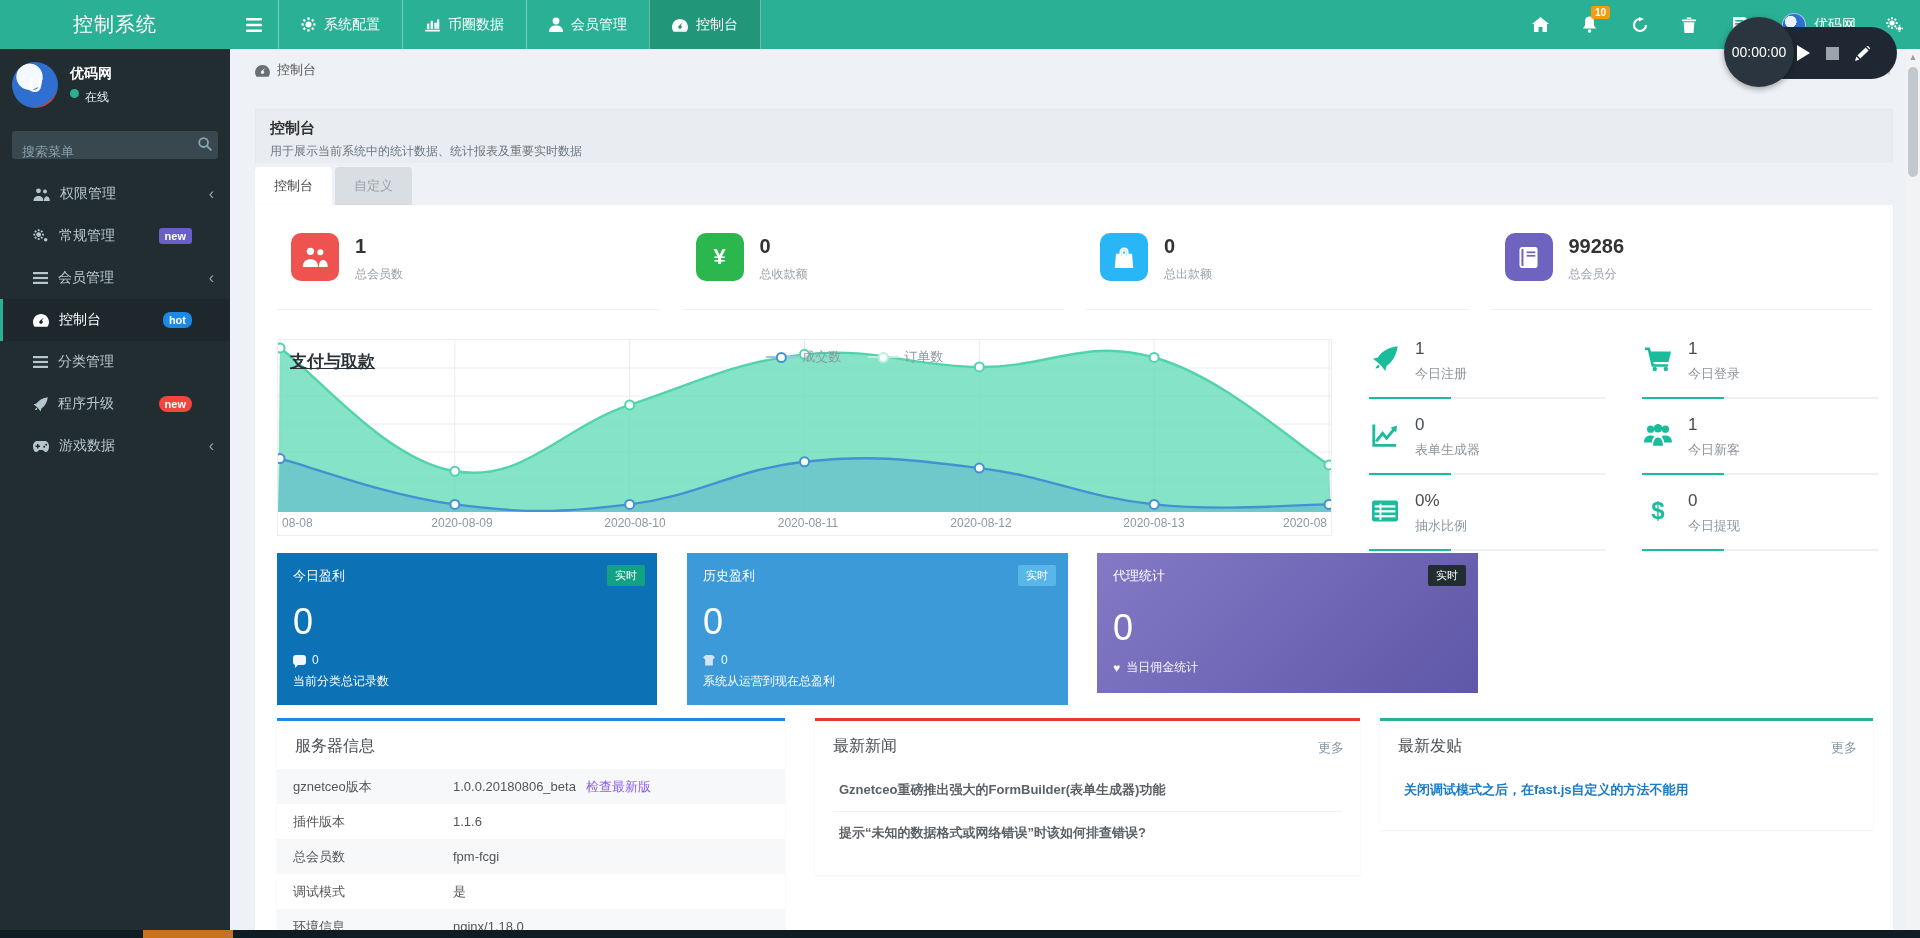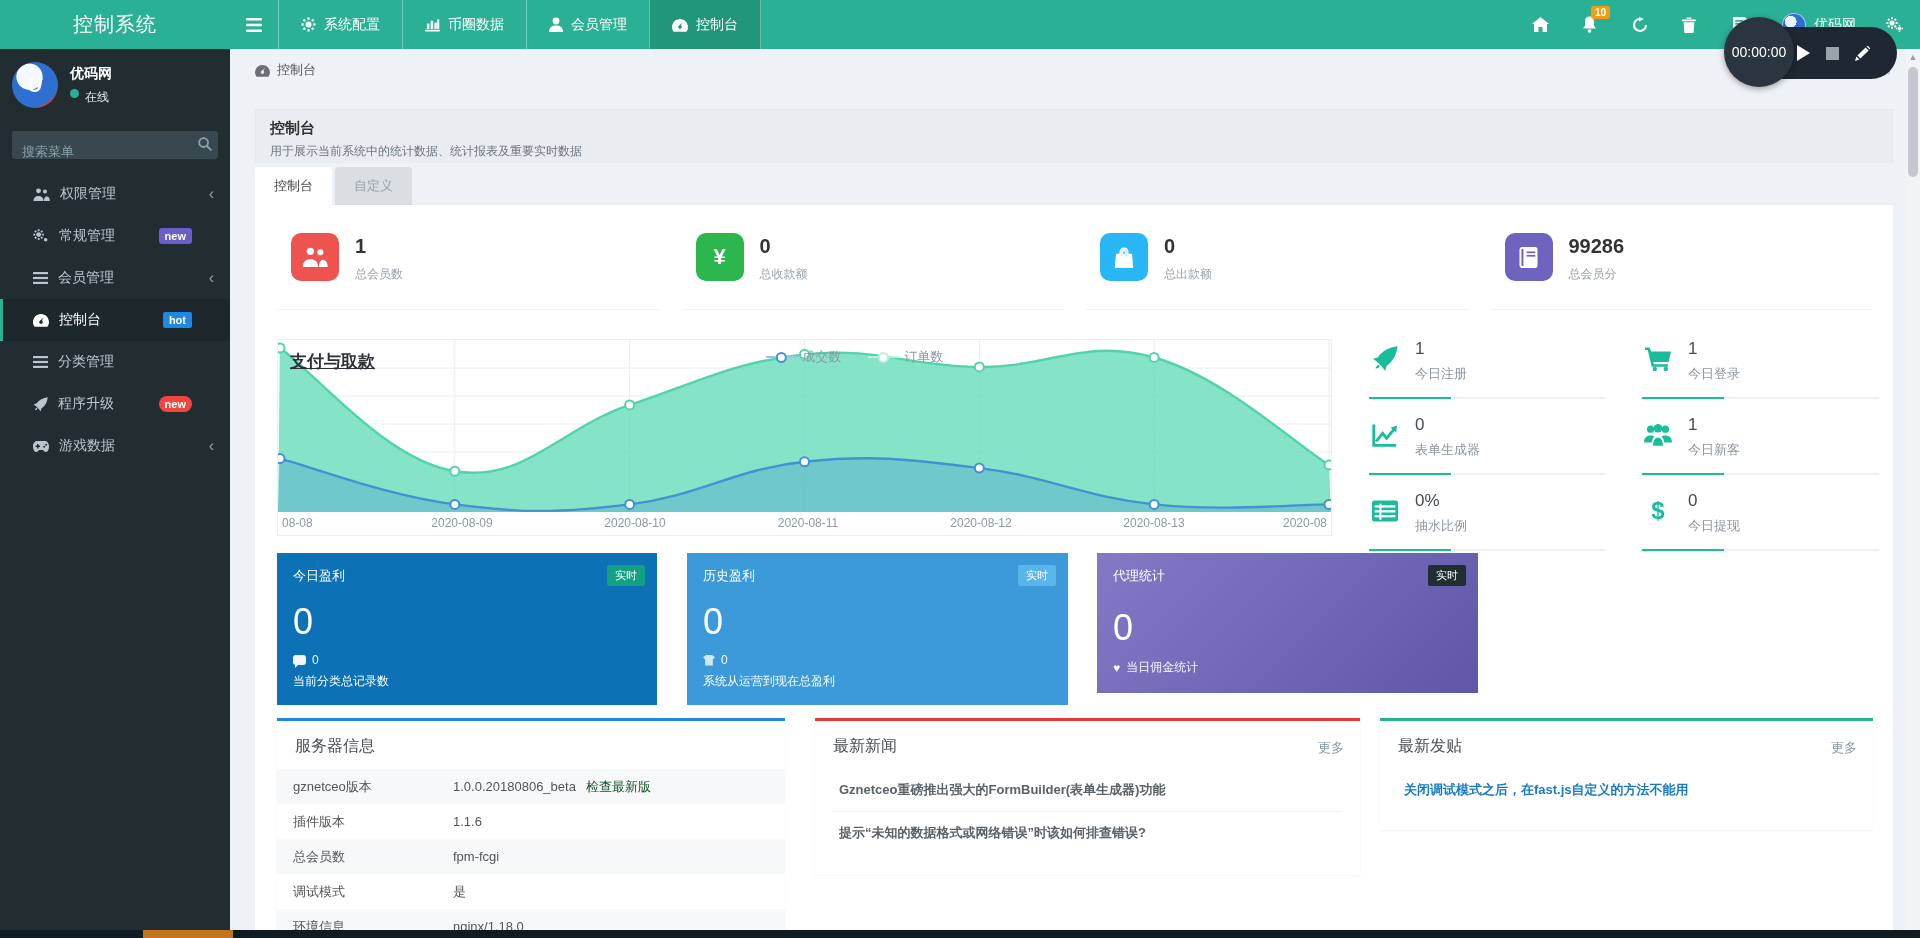--- a/index.html
+++ b/index.html
@@ -37,21 +37,21 @@
   .search-wrap { margin:10px 12px 14px; position:relative; }
   .search-input { width:100%; height:28px; background:#39474e; border:none; border-radius:3px; color:#c9d4da; font-size:13px; padding:12px 30px 0 10px; outline:none; }
   .search-input::placeholder { color:#88a1ad; }
   .search-btn { position:absolute; right:6px; top:6px; cursor:pointer; }
   .menu { list-style:none; }
   .menu li { height:42px; display:flex; align-items:center; gap:10px; padding:0 30px; color:#b8c7ce; font-size:14px; cursor:pointer; border-left:3px solid transparent; position:relative; }
   .menu li.active { background:#1e282c; color:#fff; border-left-color:#2ab094; }
   .menu .chev { position:absolute; right:16px; color:#8ea6b0; font-size:16px; }
   .badge { position:absolute; right:38px; color:#fff; font-size:11px; font-weight:bold; padding:2px 6px; line-height:12px; }
   .badge.b-purple { background:#6a5fc9; border-radius:3px; }
-  .badge.b-blue { background:#1e88e5; border-radius:2px; }
+  .badge.b-blue { background:#1e88e5; border-radius:7px; }
   .badge.b-red { background:#f1453d; border-radius:9px; }
 
   
   .content { position:absolute; left:230px; top:49px; width:1676px; height:889px; background:#eef1f5; }
   .crumb-row { position:absolute; left:25px; top:12px; right:14px; display:flex; justify-content:space-between; color:#555; font-size:13px; }
   .crumb { display:flex; align-items:center; gap:7px; cursor:pointer; }
   .crumb-right { color:#a6adb3; font-size:12px; }
   .page-head { position:absolute; left:25px; top:60px; width:1638px; height:54px; background:#e9edf1; border:1px solid #e3e8ec; border-bottom:none; padding:9px 14px; }
   .page-head h1 { font-size:15px; color:#333; margin-bottom:5px; font-weight:bold; }
   .page-head p { font-size:12px; color:#6b7680; }
@@ -104,21 +104,21 @@
   .shirt { width:12px; height:11px; background:#dce9f5; display:inline-block; clip-path:polygon(0 25%,30% 0,70% 0,100% 25%,82% 45%,82% 100%,18% 100%,18% 45%); }
 
   
   .bcard { position:absolute; background:#fff; border-top:3px solid; box-shadow:0 1px 2px rgba(0,0,0,.06); }
   .bcard h2 { font-size:16px; font-weight:normal; color:#4a4f54; padding:15px 18px 12px; }
   .more-link { position:absolute; right:16px; top:18px; font-size:13px; color:#8596a6; cursor:pointer; }
   .srv-table { width:100%; border-collapse:collapse; }
   .srv-table td { height:35px; font-size:13px; color:#555; padding-left:16px; }
   .srv-table tr:nth-child(odd) { background:#f7f8f9; }
   .srv-table td.k { width:160px; }
-  .srv-link { color:#14532d; margin-left:10px; cursor:pointer; text-decoration:none; }
+  .srv-link { color:#8b5cf6; margin-left:10px; cursor:pointer; text-decoration:none; }
   .news-item { margin:0 18px; padding:12px 6px; font-size:13px; color:#5a6167; border-bottom:1px solid #f0f2f4; cursor:pointer;font-weight:bold; }
   .news-item:last-child { border-bottom:none; }
   .post-item { margin:0 18px; padding:12px 6px 16px; font-size:13px; font-weight:bold; color:#1a7bc4; cursor:pointer; }
 
   
   .scrollbar { position:absolute; right:0; top:49px; width:14px; height:881px; background:#f1f3f5; z-index:50; }
   .sb-arrow { width:14px; height:16px; display:flex; align-items:center; justify-content:center; color:#9aa0a6; font-size:9px; cursor:pointer; }
   .sb-thumb { position:absolute; left:2px; top:18px; width:10px; height:110px; background:#c2c8cd; border-radius:5px; cursor:pointer; }
   .bottom-strip { position:absolute; left:0; bottom:0; width:1920px; height:8px; background:#101c24; z-index:70; }
   .bottom-strip .orange { position:absolute; left:143px; top:0; width:90px; height:8px; background:#c4731f; }

